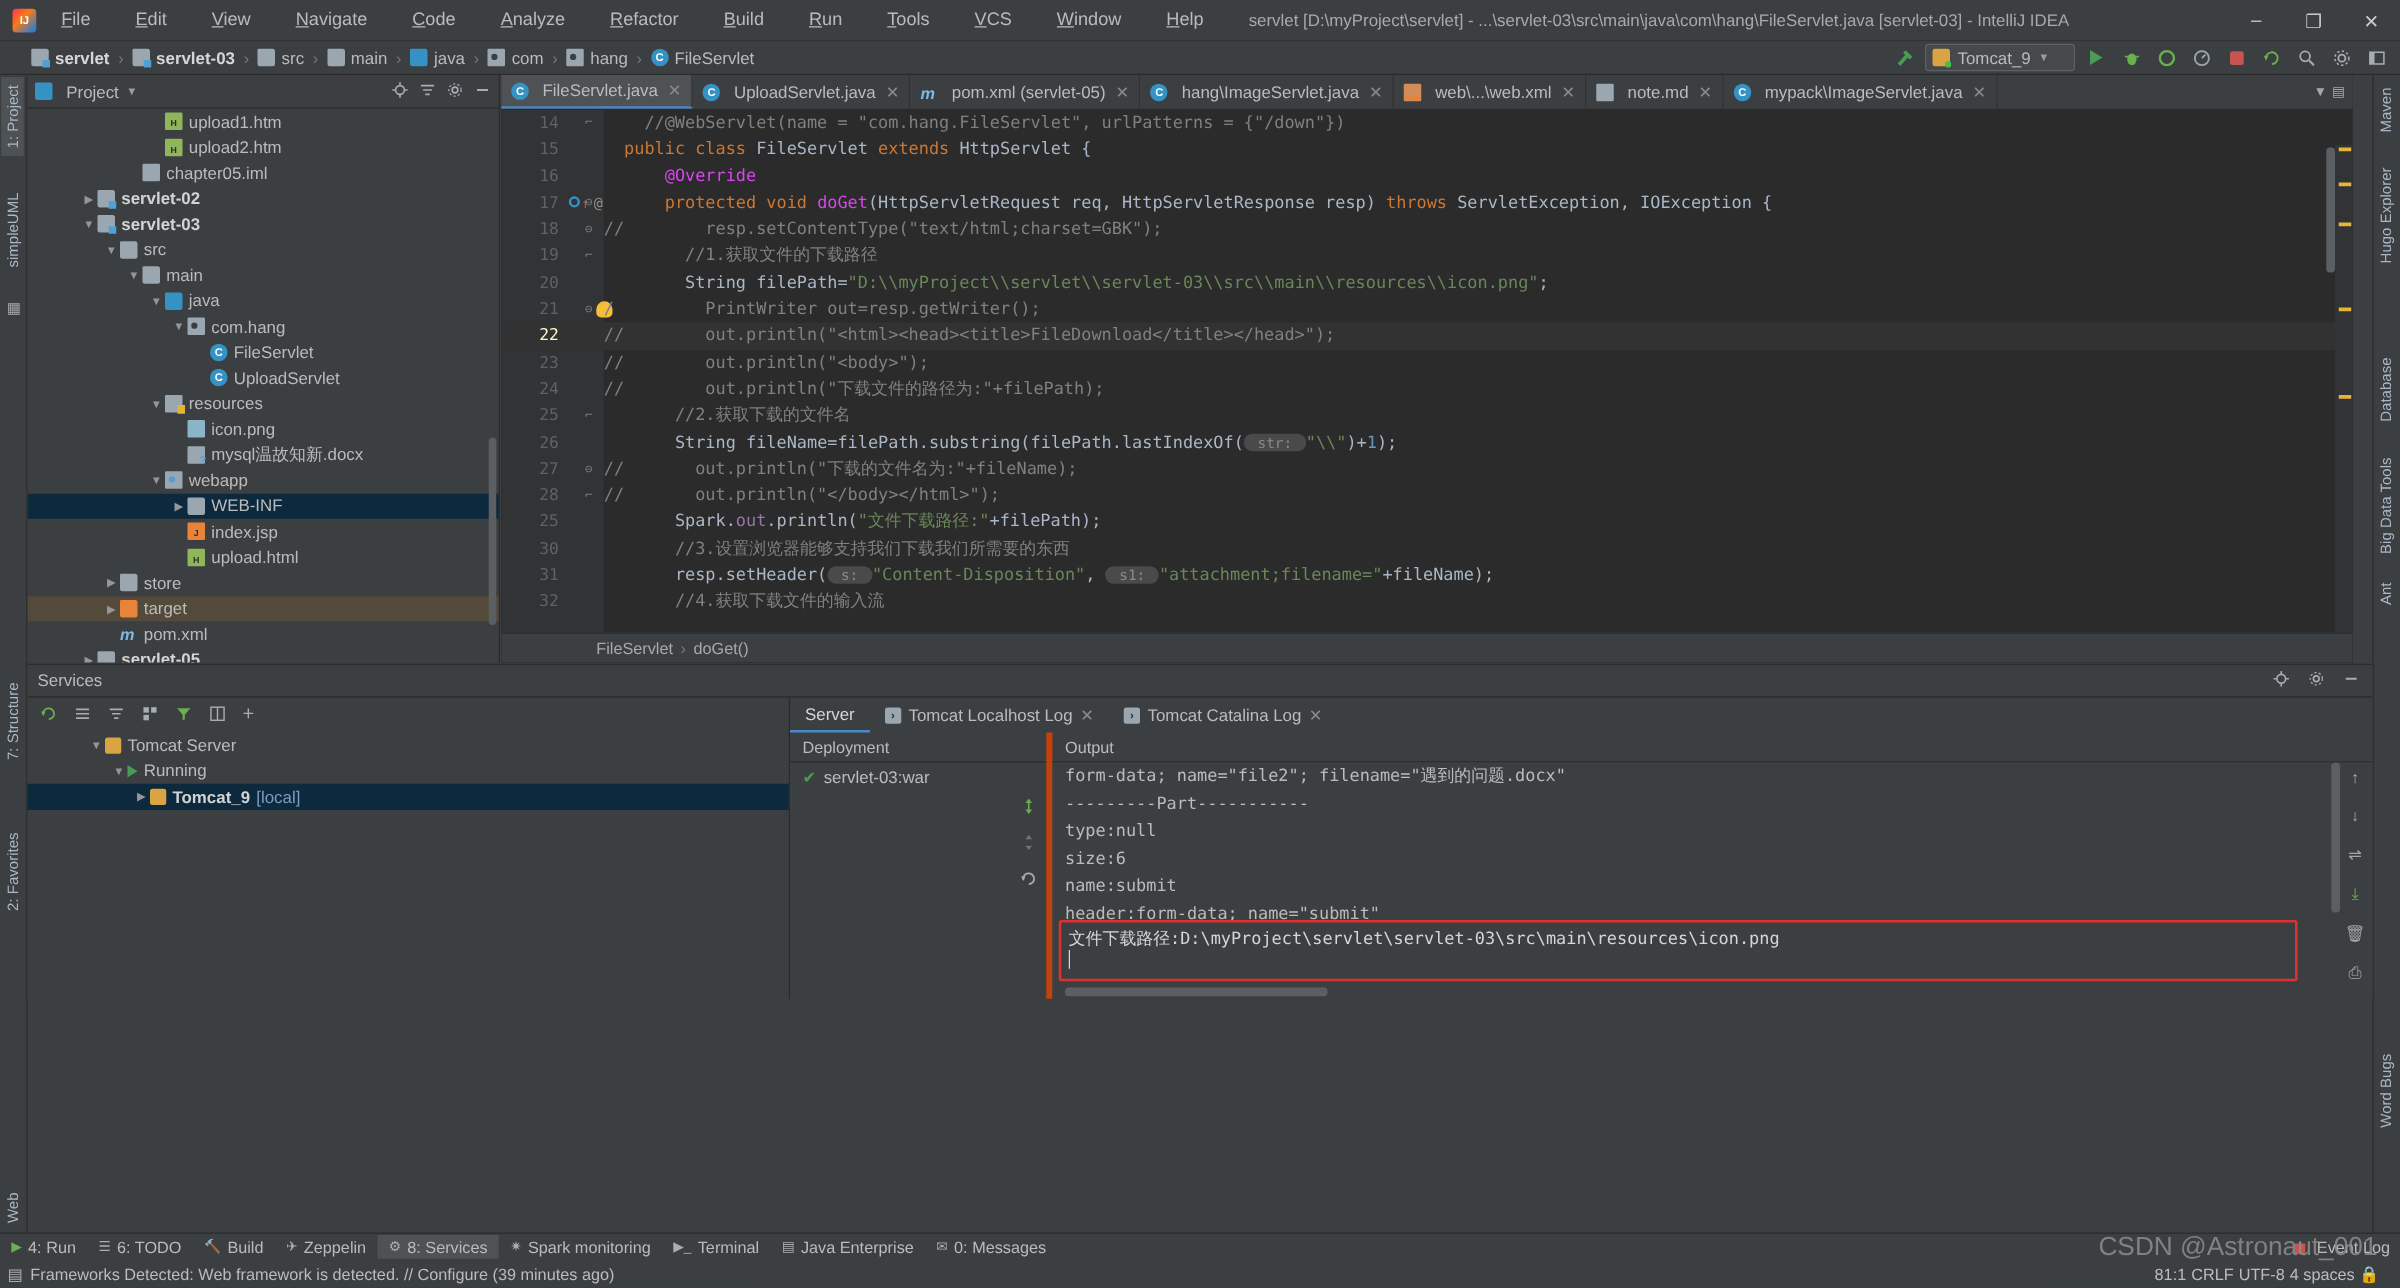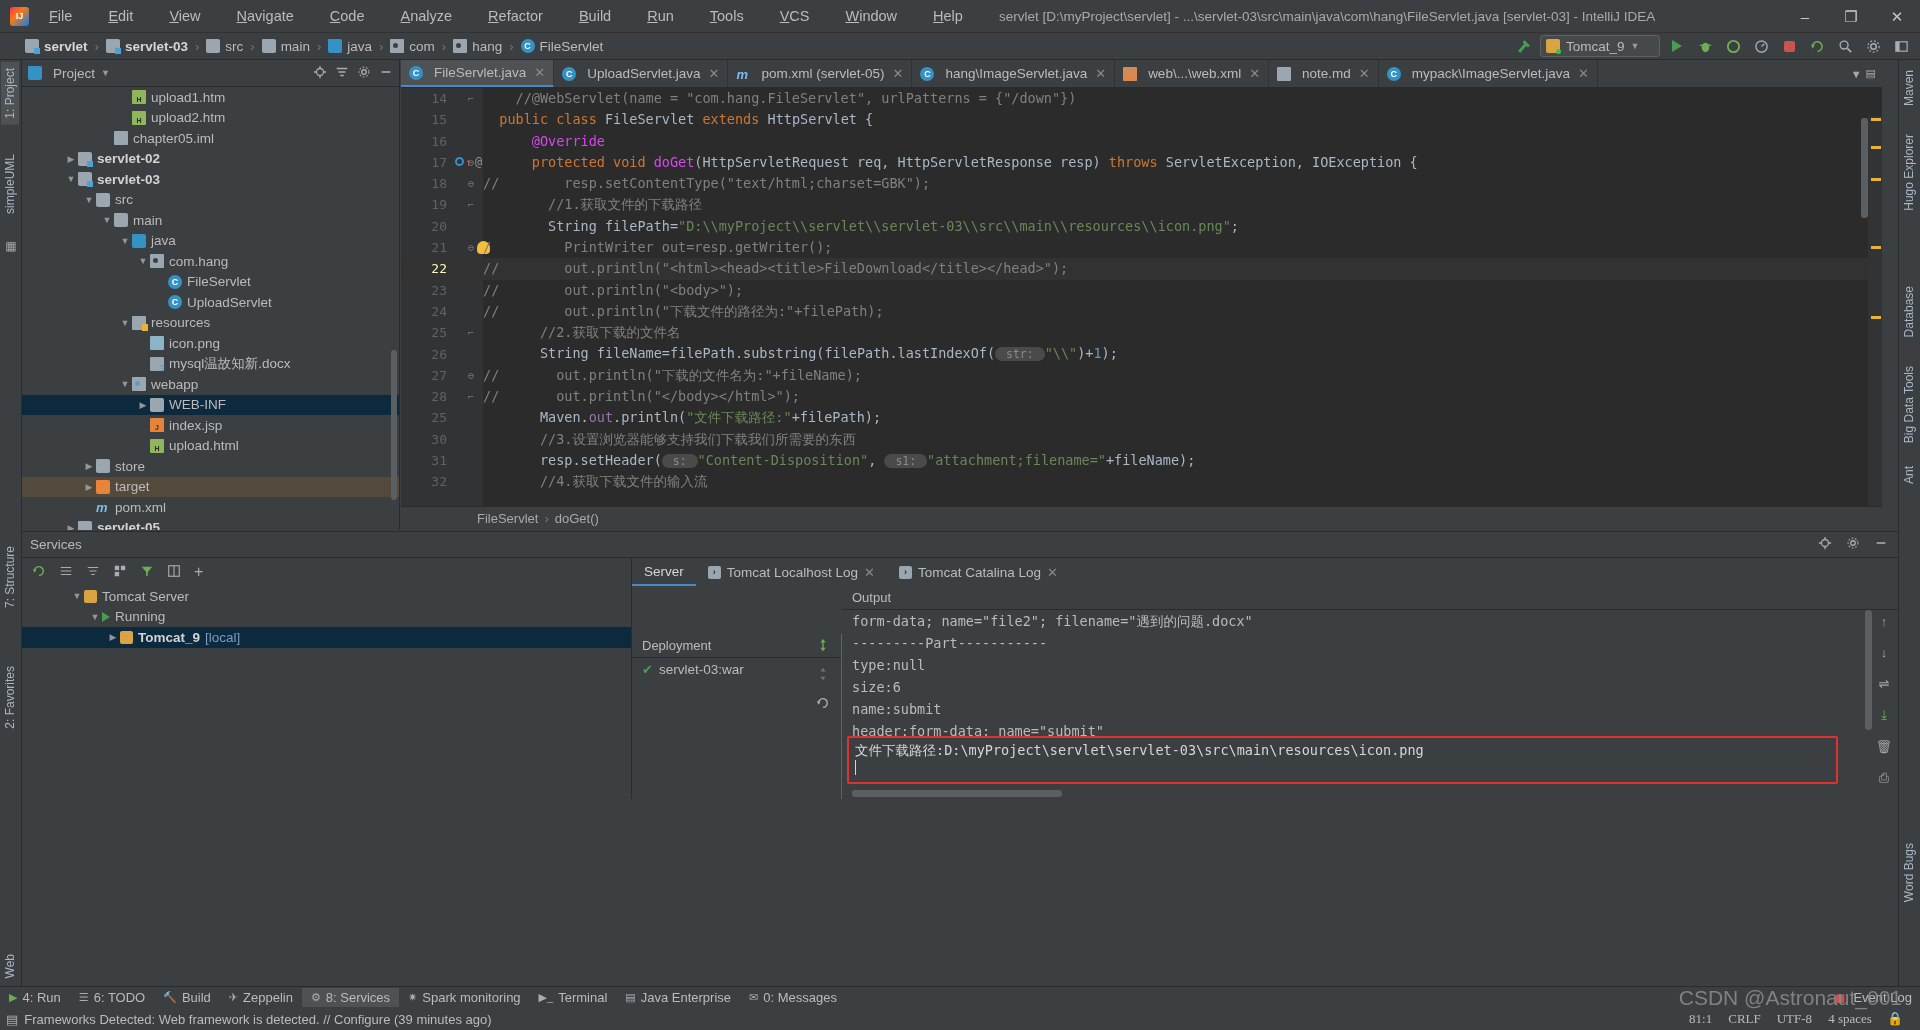--- a/index.html
+++ b/index.html
@@ -214,21 +214,21 @@
   .tomcat-ic { width:13px;height:13px;background:#d9a441;border-radius:2px;margin-right:5px;}
   .run-tri { width:0;height:0;border-left:8px solid #499c54;border-top:5px solid transparent;border-bottom:5px solid transparent;margin-right:5px;}
 
   .svc-right { flex: 1; position: relative; }
   .svc-tabs { height: 28px; display: flex; align-items: stretch; }
   .stab { display:flex; align-items:center; gap:6px; padding: 0 12px; font-size:13.5px; color:#bbbbbb; }
   .stab.active { border-bottom: 2px solid #4a88c7; color: #d6d6d6; }
   .stab .x { color:#8a8a8a; font-size:13px; }
   .logic { width:13px;height:13px;background:#9aa7b0;border-radius:2px;color:#2b2b2b;font-size:9px;display:flex;align-items:center;justify-content:center;font-weight:bold;}
   .svc-cols { position:absolute; top:28px; left:0; right:0; bottom:0; display:flex;}
-  .col-deploy { width: 210px; border-right: 1px solid #c2410c; margin-top: 48px; }
+  .col-deploy { width: 210px; border-right: 5px solid #c2410c; }
   .col-head { height: 24px; display:flex; align-items:center; padding-left:10px; font-size:13px; color:#bbbbbb; border-bottom:1px solid #2b2b2b;}
   .deploy-row { display:flex; align-items:center; height:22px; padding-left:10px; font-size:13.5px; color:#bbbbbb; gap:6px;}
   .check { color:#499c54; font-size:13px; }
   .deploy-actions { position:absolute; left: 178px; top: 28px; width: 26px; display:flex; flex-direction:column; gap:12px; align-items:center; padding-top:24px; color:#6aaf50; font-size:13px;}
   .col-output { flex: 1; position: relative; }
   .out-lines { position:absolute; top:24px; left:0; right:0; bottom:0; font-family:"DejaVu Sans Mono", monospace; font-size:13.5px; color:#bbbbbb; line-height:22px; padding-left:10px; background:#3c3f41;}
   .out-line { white-space: pre; height: 22px; }
   .out-highlight {
     position: absolute; left: 5px; right: 60px; border: 2px solid #e03131; border-radius: 2px;
     padding: 4px 6px; font-family:"DejaVu Sans Mono", monospace; font-size:13.5px; color:#d6d6d6;
@@ -245,21 +245,21 @@
   }
   .btab { display:flex; align-items:center; gap:5px; padding: 2px 9px; font-size: 13px; color:#bbbbbb; white-space:nowrap;}
   .btab.active { background: #4e5254; }
   .bbar-right { margin-left:auto; display:flex; align-items:center; gap:8px; padding-right:8px; font-size:13px; color:#bbbbbb;}
 
   
   .statusbar {
     position: absolute; left: 0; bottom: 0; width: 1920px; height: 22px; background: #3c3f41;
     display: flex; align-items: center; font-size: 13px; color: #bbbbbb; padding: 0 6px;
   }
-  .status-right { margin-left: auto; display: flex; align-items: flex-end; gap: 16px; padding-right: 10px; font-family: Liberation Serif, serif; }
+  .status-right { margin-left: auto; display: flex; align-items: flex-end; gap: 4px; padding-right: 10px; }
   .watermark {
     position: absolute; right: 18px; bottom: 20px; font-size: 21px; color: #8d8d8d;
     font-family: "Liberation Sans", sans-serif; opacity: .85; pointer-events:none;
   }
 </style>
 </head>
 <body>
 
 <div id="app">
 
@@ -608,21 +608,21 @@
           <div class="cline"><span class="lnum">19</span><span class="fold">⌐</span><span class="ctext"><span class="txt">        </span><span class="cmt">//1.获取文件的下载路径</span></span></div>
           <div class="cline"><span class="lnum">20</span><span class="ctext"><span class="txt">        </span><span class="typ">String </span><span class="txt">filePath=</span><span class="str">"D:\\myProject\\servlet\\servlet-03\\src\\main\\resources\\icon.png"</span><span class="txt">;</span></span></div>
           <div class="cline"><span class="lnum">21</span><span class="fold">⊖</span><span class="bulb"></span><span class="ctext"><span class="cmt">/         PrintWriter out=resp.getWriter();</span></span></div>
           <div class="cline cur"><span class="lnum">22</span><span class="ctext"><span class="cmt">//        out.println("&lt;html&gt;&lt;head&gt;&lt;title&gt;FileDownload&lt;/title&gt;&lt;/head&gt;");</span></span></div>
           <div class="cline"><span class="lnum">23</span><span class="ctext"><span class="cmt">//        out.println("&lt;body&gt;");</span></span></div>
           <div class="cline"><span class="lnum">24</span><span class="ctext"><span class="cmt">//        out.println("下载文件的路径为:"+filePath);</span></span></div>
           <div class="cline"><span class="lnum">25</span><span class="fold">⌐</span><span class="ctext"><span class="txt">       </span><span class="cmt">//2.获取下载的文件名</span></span></div>
           <div class="cline"><span class="lnum">26</span><span class="ctext"><span class="txt">       </span><span class="typ">String </span><span class="txt">fileName=filePath.substring(filePath.lastIndexOf(</span><span class="hint"> str: </span><span class="str">"\\"</span><span class="txt">)+</span><span class="num">1</span><span class="txt">);</span></span></div>
           <div class="cline"><span class="lnum">27</span><span class="fold">⊖</span><span class="ctext"><span class="cmt">//       out.println("下载的文件名为:"+fileName);</span></span></div>
           <div class="cline"><span class="lnum">28</span><span class="fold">⌐</span><span class="ctext"><span class="cmt">//       out.println("&lt;/body&gt;&lt;/html&gt;");</span></span></div>
-          <div class="cline"><span class="lnum">25</span><span class="ctext"><span class="txt">       </span><span class="txt">Maven.</span><span class="fld">out</span><span class="txt">.println(</span><span class="str">"文件下载路径:"</span><span class="txt">+filePath);</span></span></div>
+          <div class="cline"><span class="lnum">25</span><span class="ctext"><span class="txt">       </span><span class="txt">Spark.</span><span class="fld">out</span><span class="txt">.println(</span><span class="str">"文件下载路径:"</span><span class="txt">+filePath);</span></span></div>
           <div class="cline"><span class="lnum">30</span><span class="ctext"><span class="txt">       </span><span class="cmt">//3.设置浏览器能够支持我们下载我们所需要的东西</span></span></div>
           <div class="cline"><span class="lnum">31</span><span class="ctext"><span class="txt">       </span><span class="txt">resp.setHeader(</span><span class="hint"> s: </span><span class="str">"Content-Disposition"</span><span class="txt">, </span><span class="hint"> s1: </span><span class="str">"attachment;filename="</span><span class="txt">+fileName);</span></span></div>
           <div class="cline"><span class="lnum">32</span><span class="ctext"><span class="txt">       </span><span class="cmt">//4.获取下载文件的输入流</span></span></div>
         </div>
       <div class="marker-bar">
         <div class="mk" style="top:2px;background:#e8b339;"></div>
         <div class="mk" style="top:30px;background:#e8b339;"></div>
         <div class="mk" style="top:62px;background:#e8b339;"></div>
         <div class="mk" style="top:130px;background:#e8b339;"></div>
         <div class="mk" style="top:200px;background:#e8b339;"></div>

